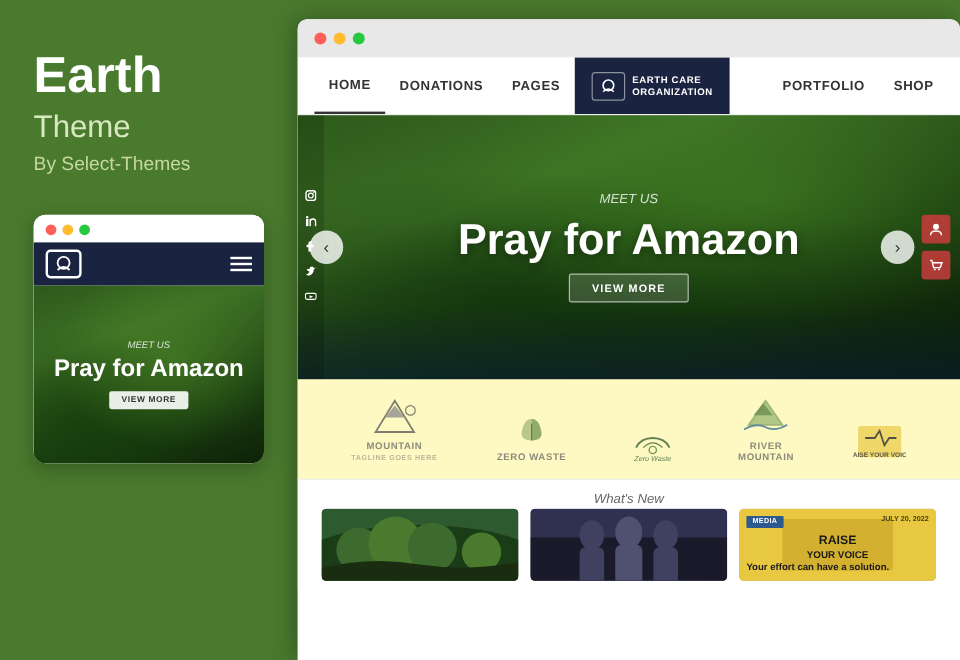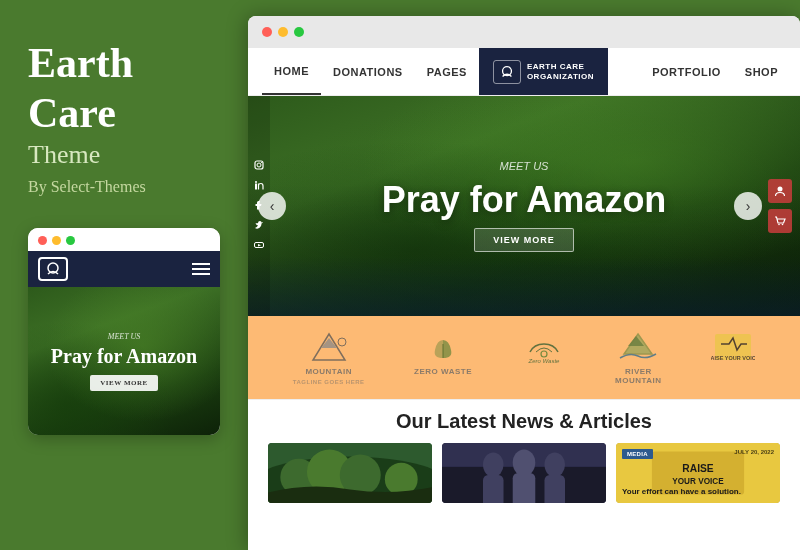--- a/index.html
+++ b/index.html
@@ -7,21 +7,20 @@
 
     
     .left-panel {
       width: 248px;
       min-width: 248px;
       background: #4a7a2e;
       padding: 40px 28px 28px 28px;
       display: flex;
       flex-direction: column;
       gap: 0;
-      font-family: Liberation Serif, serif;
     }
     .left-title {
       color: #fff;
       font-size: 42px;
       font-weight: 900;
       line-height: 1.1;
       margin-bottom: 4px;
     }
     .left-subtitle {
       color: #d8e8c0;
@@ -277,25 +276,25 @@
     }
     .social-icon {
       color: rgba(255,255,255,0.8);
       font-size: 10px;
       cursor: pointer;
     }
 
     
     .logos-bar {
       display: flex;
-      align-items: flex-start;
+      align-items: flex-end;
       justify-content: space-around;
       padding: 14px 20px;
       border-bottom: 1px solid #eee;
-      background: #fdba74;
+      background: #fef9c3;
     }
     .logo-item {
       display: flex; flex-direction: column; align-items: center; gap: 3px;
       opacity: 0.75;
     }
     .logo-item svg { width: 44px; height: 34px; }
     .logo-text { font-size: 8px; color: #666; font-weight: 700; text-transform: uppercase; letter-spacing: 0.5px; text-align: center; }
 
     
     .news-section {
@@ -372,21 +371,20 @@
       line-height: 1.3;
     }
 
     
   </style>
 </head>
 <body>
 
 <div class="left-panel">
   <div class="left-title">Earth</div>
-  <div class="left-title">Care</div>
   <div class="left-subtitle">Theme</div>
   <div class="left-by">By Select-Themes</div>
 
   <div class="mobile-preview">
     <div class="mobile-title-bar">
       <div class="dot dot-red"></div>
       <div class="dot dot-yellow"></div>
       <div class="dot dot-green"></div>
     </div>
     <div class="mobile-nav">
@@ -550,21 +548,21 @@
     <div class="logo-item">
       <svg viewBox="0 0 44 34" fill="none">
         <rect x="4" y="4" width="36" height="26" rx="2" fill="#e8c840" opacity="0.9"></rect>
         <path d="M10 14 L18 14 L22 8 L26 20 L30 14 L36 14" stroke="#1a1a1a" stroke-width="1.5" fill="none"></path>
         <text x="22" y="30" text-anchor="middle" font-size="5.5" font-weight="bold" fill="#1a1a1a">RAISE YOUR VOICE</text>
       </svg>
     </div>
   </div>
 
   <div class="news-section">
-    <div class="news-title">Our Latest News &amp; Articles</div>
+    <div class="news-whats-new">What's New</div>
     <div class="news-cards">
       <div class="news-card news-card-1">
         <div class="news-card-bg"></div>
 
         <svg style="position:absolute;inset:0;width:100%;height:100%" viewBox="0 0 160 72" preserveAspectRatio="xMidYMid slice">
           <rect width="160" height="72" fill="#2d5a2e"></rect>
           <ellipse cx="80" cy="50" rx="100" ry="30" fill="#1a3d18"></ellipse>
           <circle cx="30" cy="40" r="18" fill="#3d6a2e"></circle>
           <circle cx="60" cy="35" r="22" fill="#4a7a2e"></circle>
           <circle cx="90" cy="38" r="20" fill="#3d6a2e"></circle>

